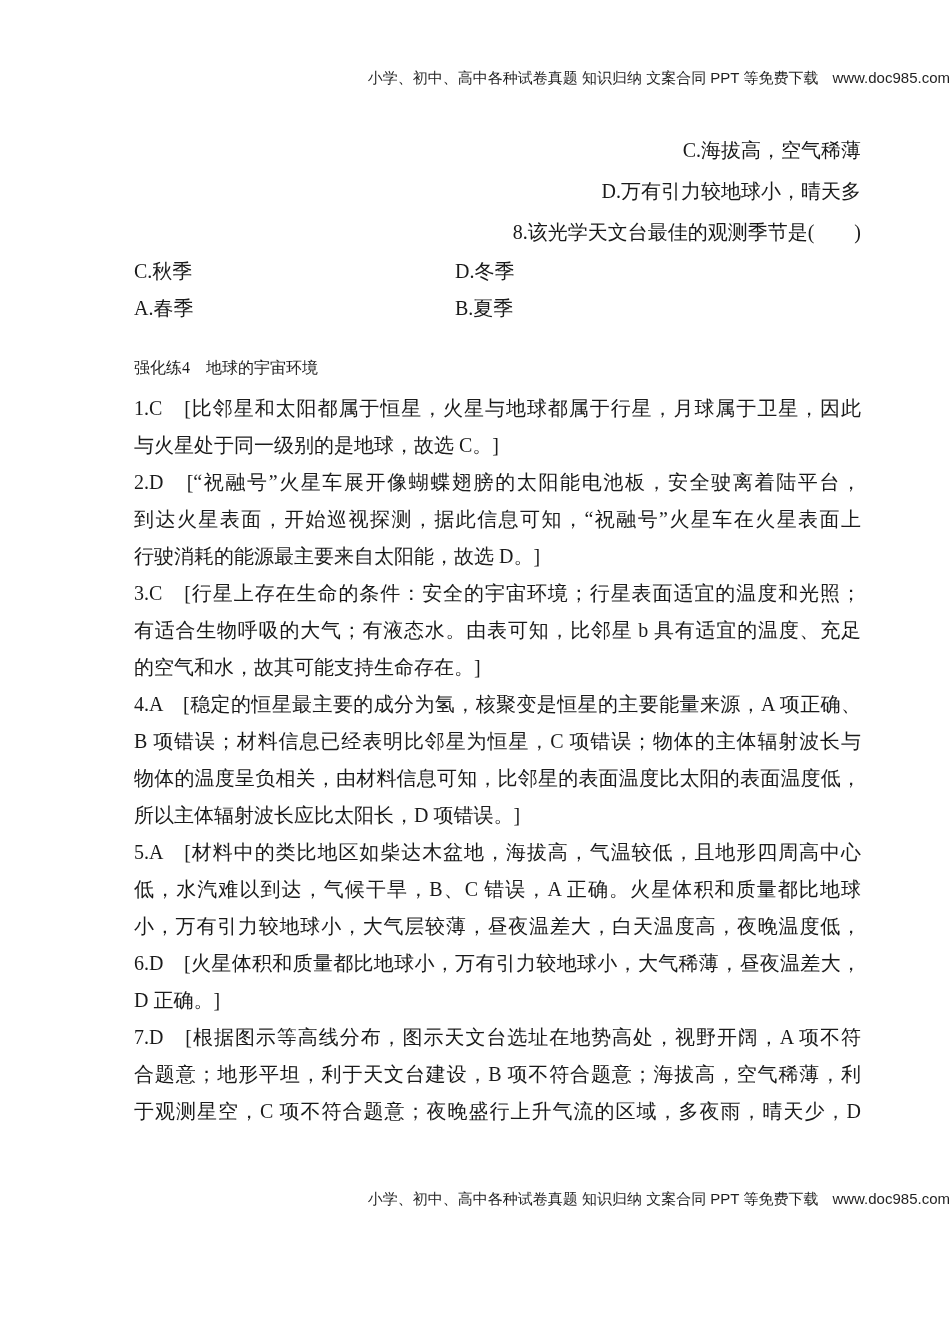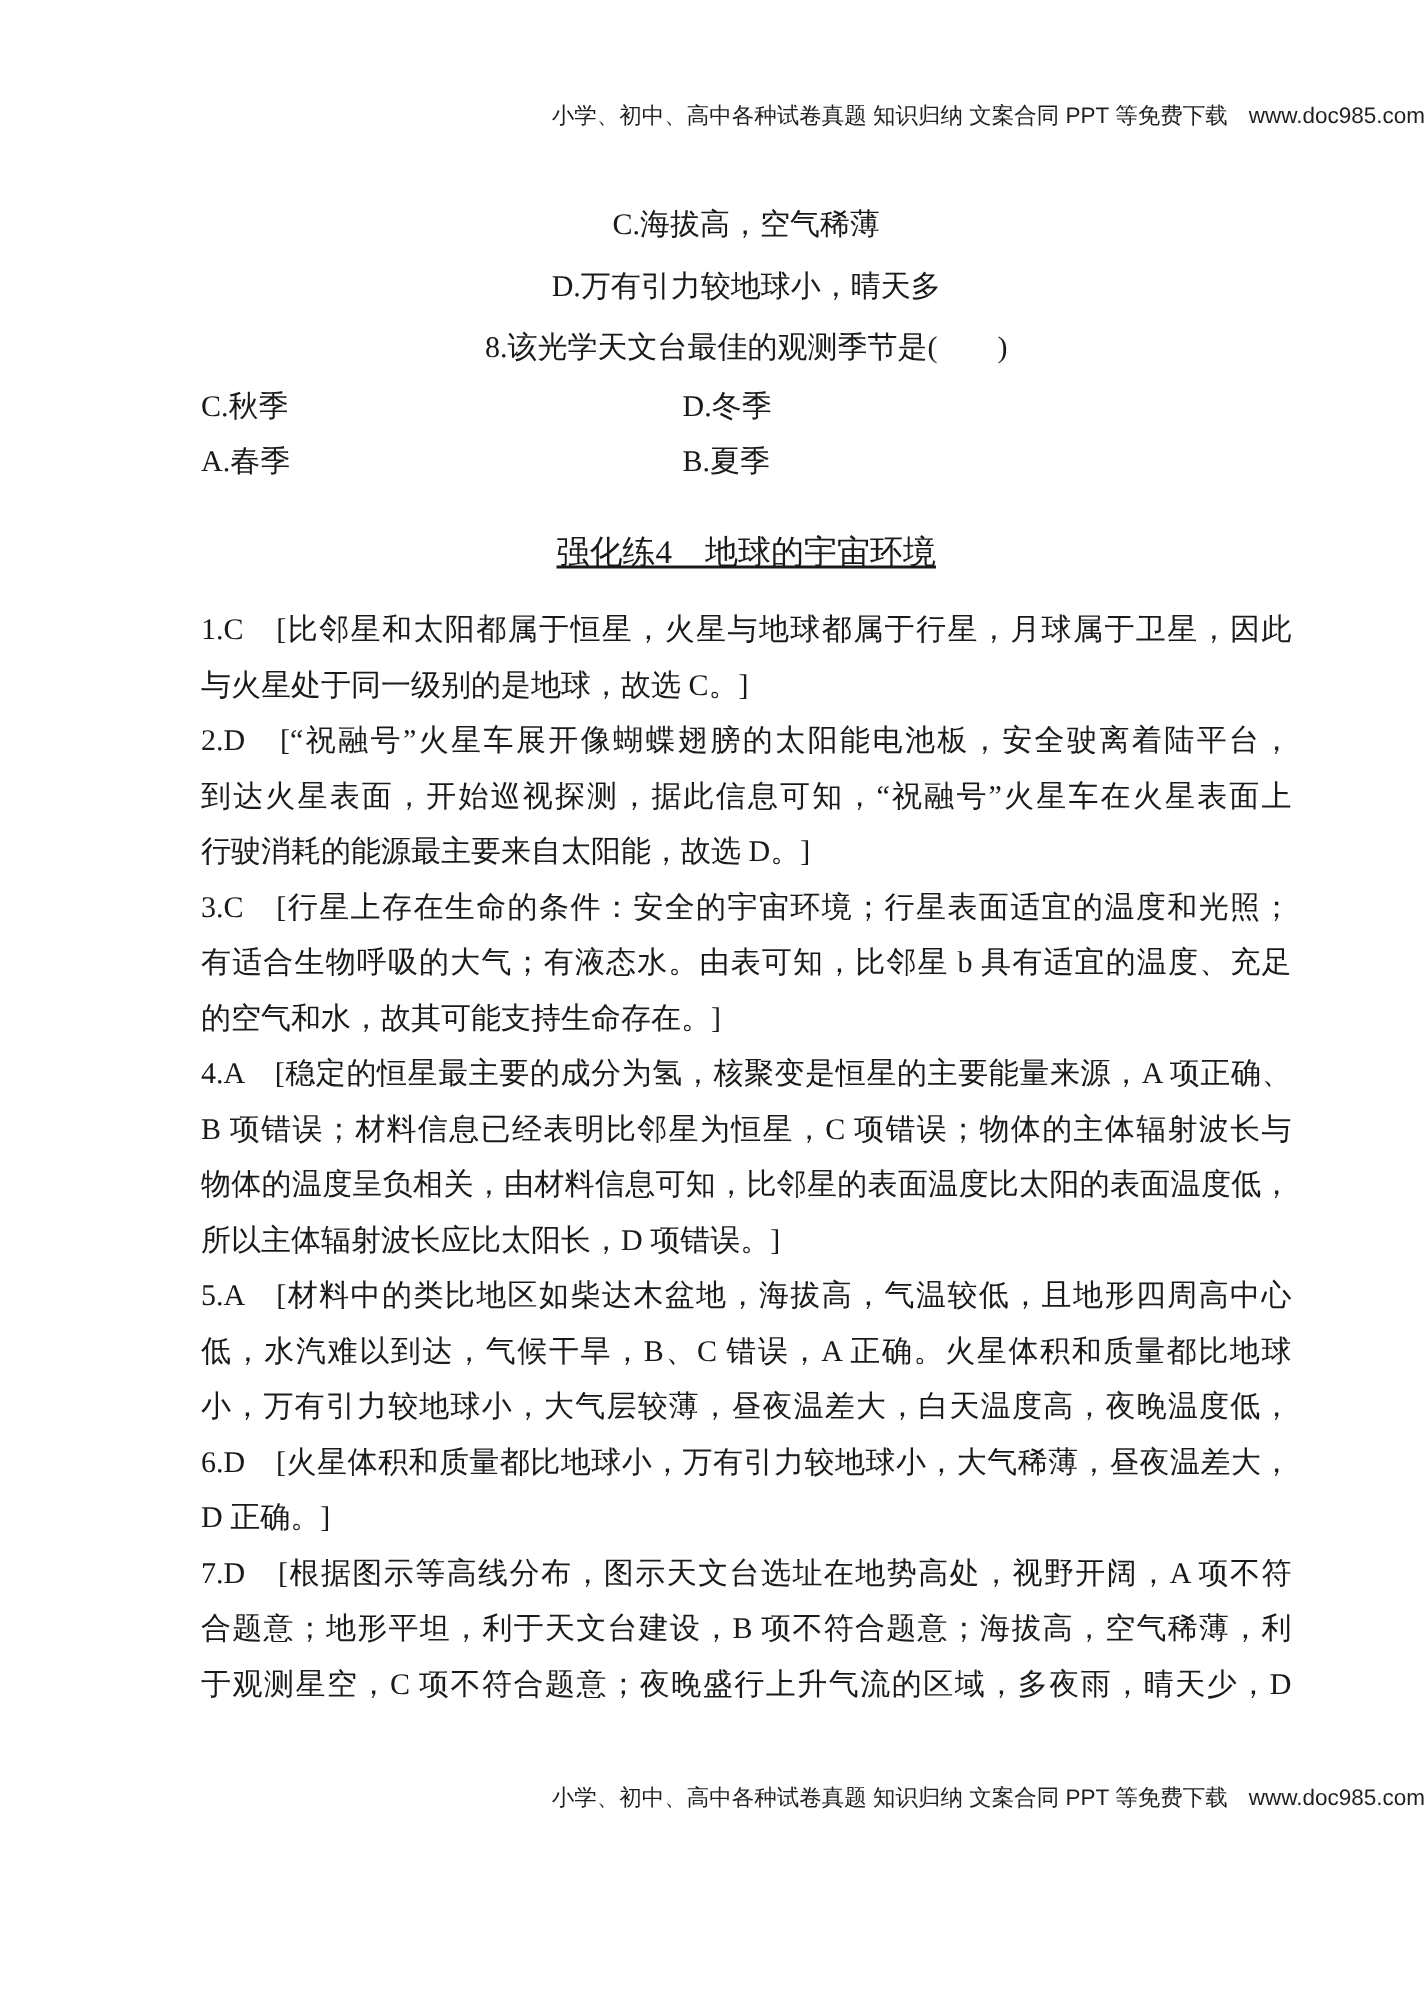--- a/index.html
+++ b/index.html
@@ -20,37 +20,35 @@
   }
   .watermark.top { top: 69px; }
   .watermark.bottom { top: 1190px; }
   .watermark .url { margin-left: 14px; }
   .doc {
     position: absolute; left: 134px; top: 130px; width: 727px;
     font-size: 20px;
   }
   .qblock .qline {
     line-height: 41px;
-    text-align: center;
+    text-align: right;
     white-space: pre-wrap;
   }
   .options { margin-top: 0; }
   .opt-row {
     display: grid;
     grid-template-columns: 321px 1fr;
     line-height: 37px;
   }
   .section-title {
     margin-top: 27px;
     height: 28px; line-height: 28px;
-    text-align: center;
-    font-size: 22px;
-    text-decoration: underline;
+    font-size: 16px;
   }
-  .answers { margin-top: 20px; }
+  .answers { margin-top: 8px; }
   .aline {
     line-height: 37px;
     text-align: justify;
     text-align-last: justify;
   }
   .aline.end {
     text-align-last: left;
   }
 </style>
 </head>

